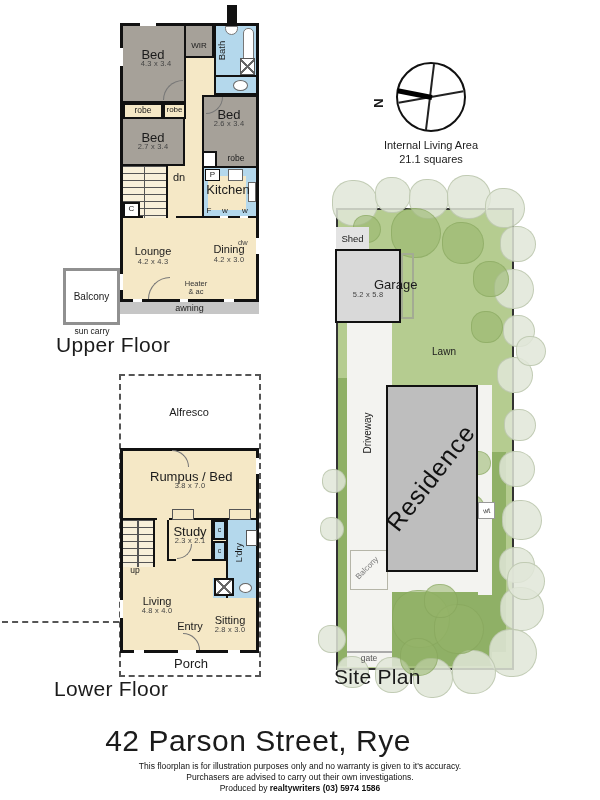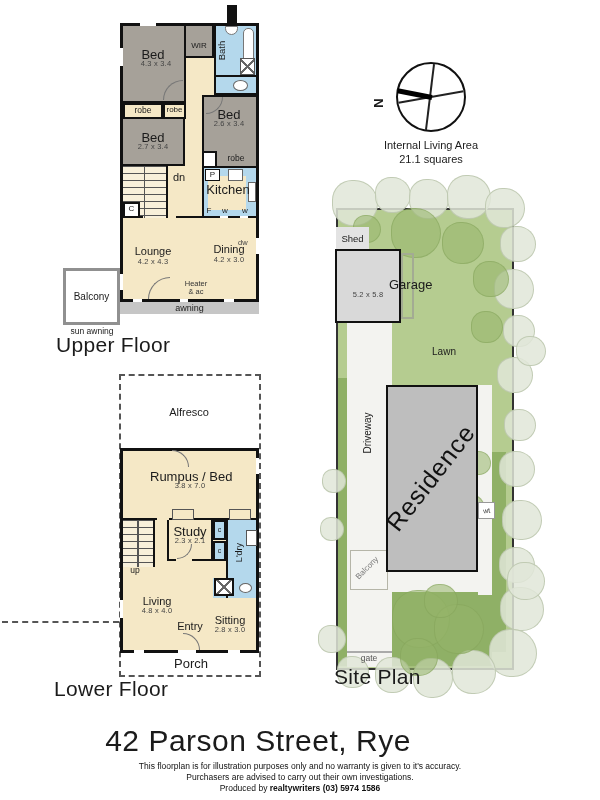--- a/index.html
+++ b/index.html
@@ -109,21 +109,21 @@
     <div class="arc arc-br" style="left:206px;top:97px;width:17px;height:17px;"></div>
 
     <div class="abs gapw" style="left:133px;top:299px;width:9px;height:3px;"></div>
     <div class="abs gapw" style="left:180px;top:299px;width:8px;height:3px;"></div>
     <div class="abs gapw" style="left:224px;top:299px;width:10px;height:3px;"></div>
     <div class="abs gapw" style="left:120px;top:274px;width:3px;height:16px;"></div>
     <div class="abs gapw" style="left:120px;top:48px;width:3px;height:18px;"></div>
     <div class="abs gapw" style="left:140px;top:23px;width:16px;height:3px;"></div>
     <div class="abs gapw" style="left:256px;top:238px;width:3px;height:16px;"></div>
 
-    <div class="t" style="left:66px;top:327px;width:52px;font-size:8.5px;">sun awning</div>
+    <div class="t" style="left:66px;top:327px;width:52px;font-size:8.5px;">sun carry</div>
     <div class="t floorlbl" style="left:56px;top:333px;width:150px;text-align:left;">Upper Floor</div>
   </div>
 
   <div class="abs" style="left:0;top:0;width:600px;height:800px;">
     <div class="abs" style="left:119px;top:374px;width:142px;height:303px;border:2px dashed #555;"></div>
     <div class="abs" style="left:2px;top:621px;width:117px;height:0;border-top:2px dashed #555;"></div>
     <div class="t name" style="left:149px;top:406px;width:80px;font-size:11px;">Alfresco</div>
 
     <div class="abs beige" style="left:120px;top:448px;width:139px;height:205px;border:3px solid #111;"></div>
     <div class="t name" style="left:150px;top:470px;width:80px;">Rumpus / Bed</div>
@@ -222,21 +222,21 @@
       </div>
 
     <div class="abs" style="left:350px;top:550px;width:38px;height:40px;background:#F5F5F2;border:1px solid #B5B5A8;"></div>
     <div class="t" style="left:338px;top:564px;width:60px;height:10px;font-size:8px;color:#777;transform:rotate(-45deg);">Balcony</div>
 
     <div class="abs" style="left:336px;top:227px;width:33px;height:25px;background:#E3E3E3;"></div>
     <div class="t vcenter" style="left:336px;top:227px;width:33px;height:25px;font-size:9.5px;">Shed</div>
 
     <div class="abs" style="left:401px;top:253px;width:13px;height:66px;border:2px solid #A3AB93;"></div>
     <div class="abs" style="left:335px;top:249px;width:66px;height:74px;background:#D9D9D9;border:2px solid #111;"></div>
-    <div class="t name" style="left:348px;top:278px;width:76px;padding-left:41px;">Garage</div>
+    <div class="t name" style="left:333px;top:278px;width:76px;padding-left:41px;">Garage</div>
     <div class="t dims" style="left:335px;top:291px;width:66px;">5.2 x 5.8</div>
 
     <div class="t" style="left:414px;top:346px;width:60px;font-size:10px;">Lawn</div>
     <div class="t rot90" style="left:333px;top:427px;width:70px;height:12px;font-size:10px;">Driveway</div>
 
     <div class="abs" style="left:386px;top:385px;width:92px;height:187px;background:#BEBEBE;border:2px solid #111;"></div>
     <div class="t" style="left:351px;top:463px;width:160px;height:30px;font-size:25px;letter-spacing:1px;transform:rotate(-52deg);color:#111;">Residence</div>
 
     <div class="abs" style="left:478px;top:502px;width:17px;height:17px;background:#fff;border:1px solid #999;"></div>
     <div class="t vcenter" style="left:478px;top:502px;width:17px;height:17px;font-size:7px;color:#333;transform:rotate(-8deg);">wt</div>

